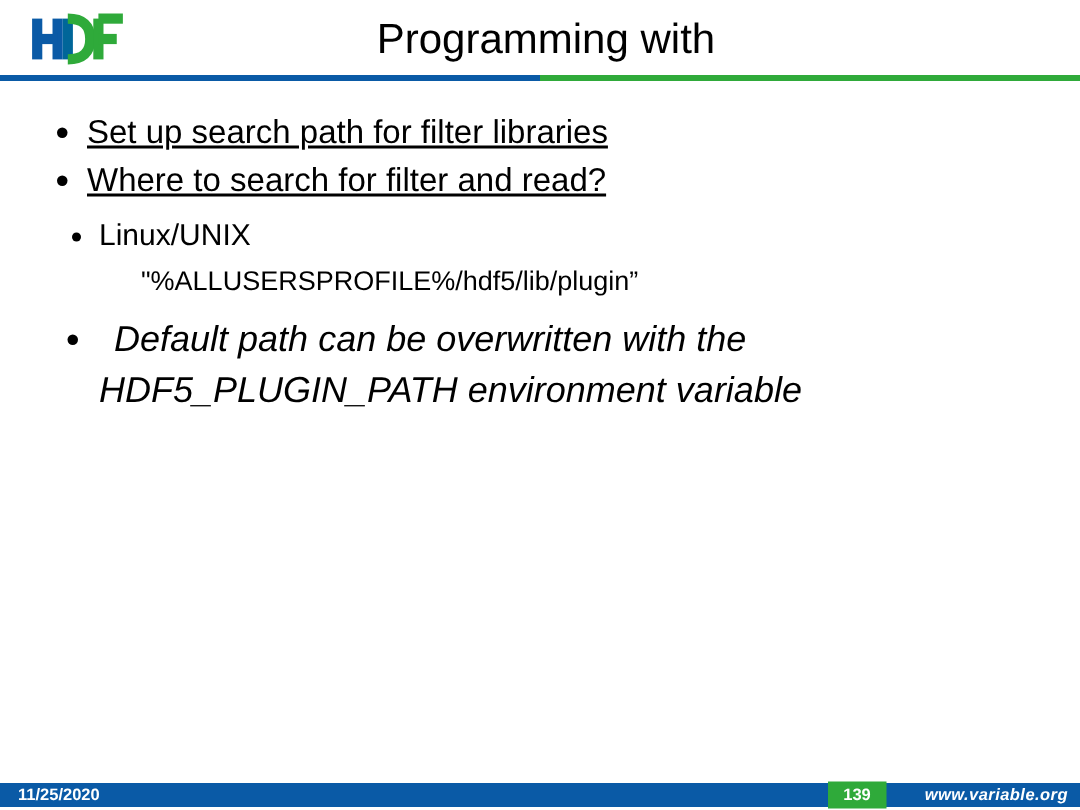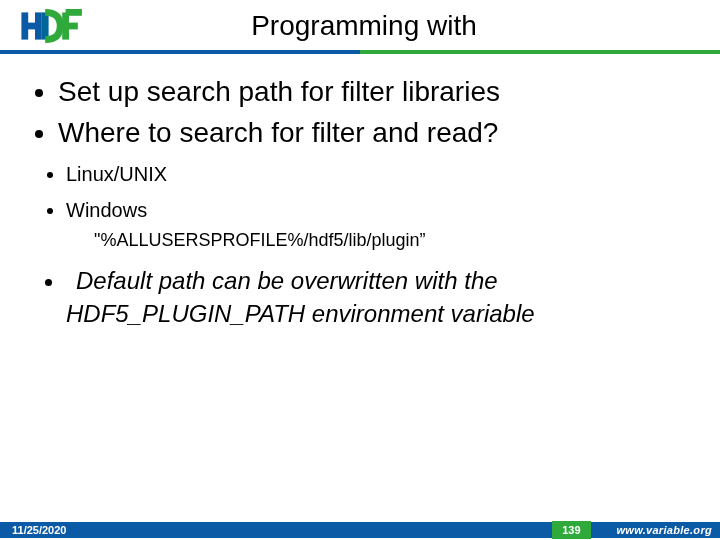--- a/index.html
+++ b/index.html
@@ -33,21 +33,21 @@
     height: 4px;
     width: 100%;
     background: linear-gradient(to right, #0a5aa6 0%, #0a5aa6 50%, #2faa3a 50%, #2faa3a 100%);
     margin-top: 6px;
   }
   .content {
     padding: 18px 30px 0 30px;
     color: #000;
   }
   .bullets1 { list-style: disc; padding-left: 28px; }
-  .bullets1 > li { font-size: 28px; line-height: 1.45; }
+  .bullets1 > li { font-size: 22px; line-height: 1.45; text-decoration: underline; }
   .bullets2 { list-style: disc; padding-left: 36px; margin-top: 6px; }
   .bullets2 > li { font-size: 20px; line-height: 1.5; }
   .code-line {
     font-size: 18px;
     padding-left: 64px;
     line-height: 1.7;
   }
   .bullets3 { list-style: disc; padding-left: 36px; margin-top: 8px; }
   .bullets3 > li { font-size: 24px; line-height: 1.4; font-style: italic; }
   .bullets3 .wrap { padding-left: 10px; }
@@ -95,23 +95,20 @@
 <div class="divider"></div>
 
 <div class="content">
   <ul class="bullets1">
     <li>Set up search path for filter libraries</li>
     <li>Where to search for filter and read?</li>
   </ul>
   <ul class="bullets2">
     <li>Linux/UNIX</li>
   </ul>
-  <ul class="bullets2">
-    <li>Windows</li>
-  </ul>
   <div class="code-line">"%ALLUSERSPROFILE%/hdf5/lib/plugin”</div>
   <ul class="bullets3">
     <li>
       <span class="wrap">Default path can be overwritten with the HDF5_PLUGIN_PATH environment variable</span>
     </li>
   </ul>
 </div>
 
 <div class="footer">
   <span>11/25/2020</span>

